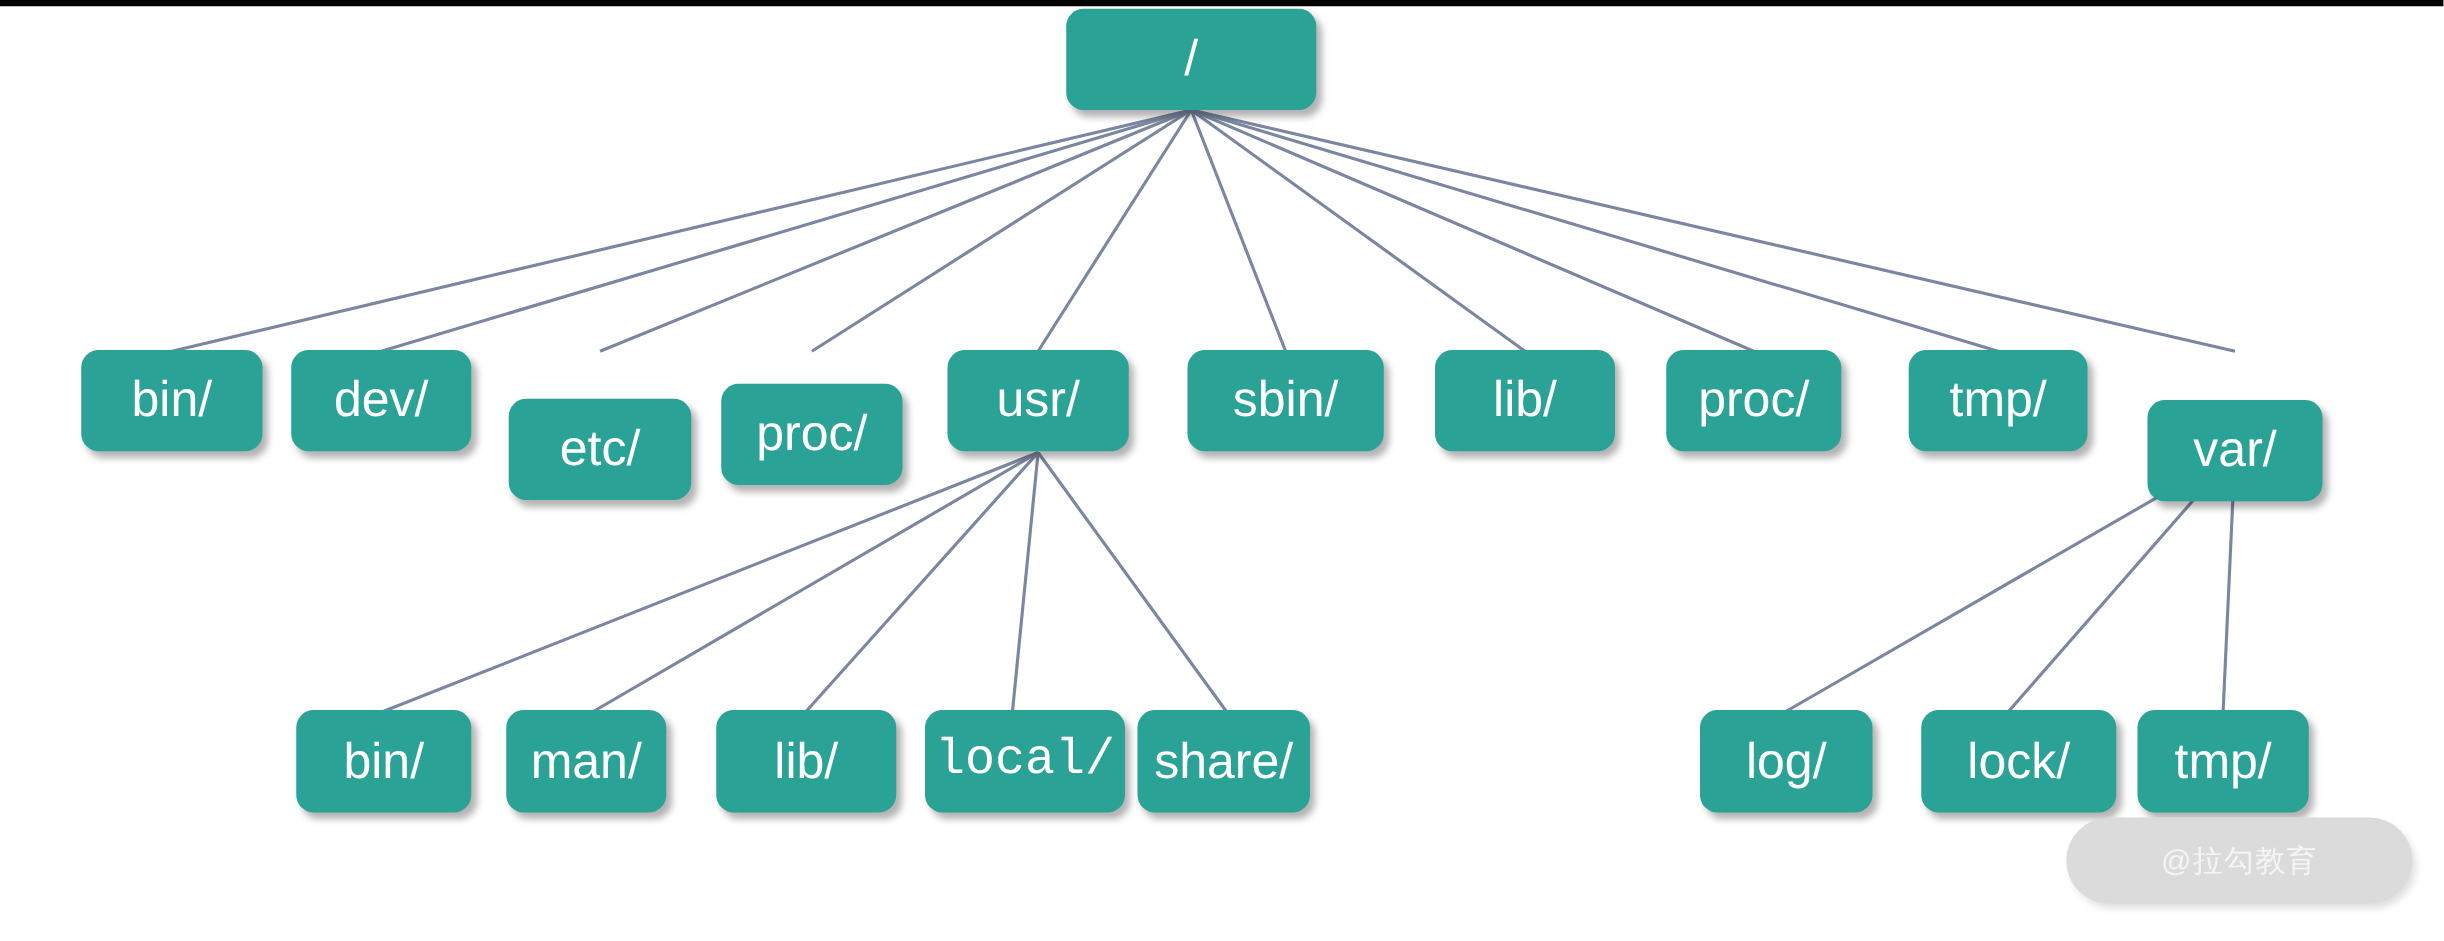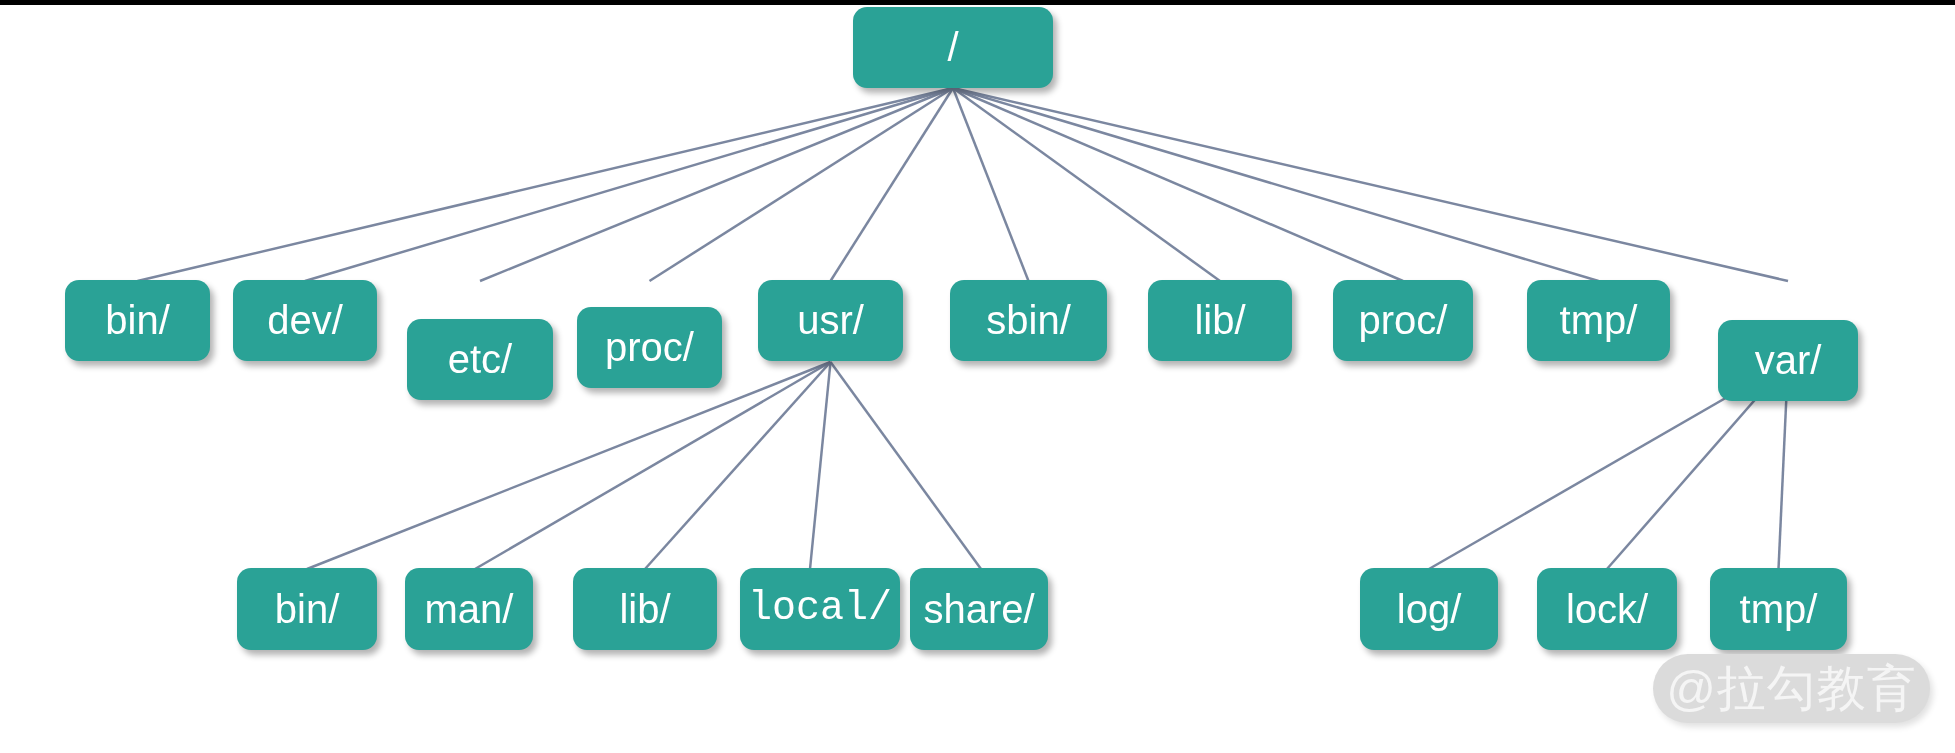--- a/index.html
+++ b/index.html
@@ -49,21 +49,21 @@
     position:absolute;z-index:3;
     left:1653px;top:654px;
     width:277px;height:69px;
     background:var(--watermark-bg);
     border-radius:35px;
     box-shadow:3px 4px 6px rgba(0,0,0,0.12);
     display:flex;align-items:center;justify-content:center;
   }
   .watermark span{
     color:var(--watermark-text);
-    font-size:49px;
+    font-size:24px;
     letter-spacing:1px;
   }
 </style>
 </head>
 <body>
 
 <div class="stage">
 
   <div class="topbar"></div>
 
@@ -104,20 +104,20 @@
   <div class="node" style="left:1527px;top:280px;width:143px;">tmp/</div>
   <div class="node" style="left:1718px;top:280px;width:140px;margin-top:40px;">var/</div>
 
   <div class="node level3" style="left:237px;top:568px;width:140px;">bin/</div>
   <div class="node level3" style="left:405px;top:568px;width:128px;">man/</div>
   <div class="node level3" style="left:573px;top:568px;width:144px;">lib/</div>
   <div class="node level3" style="left:740px;top:568px;width:160px;font-family:Liberation Mono, monospace;">local/</div>
   <div class="node level3" style="left:910px;top:568px;width:138px;">share/</div>
 
   <div class="node level3" style="left:1360px;top:568px;width:138px;">log/</div>
-  <div class="node level3" style="left:1537px;top:568px;width:140px;">lock/</div>
+  <div class="node level3" style="left:1537px;top:568px;width:156px;">lock/</div>
   <div class="node level3" style="left:1710px;top:568px;width:137px;">tmp/</div>
 
   <div class="watermark">
     <span>@拉勾教育</span>
   </div>
 
 </div>
 
 </body></html>

